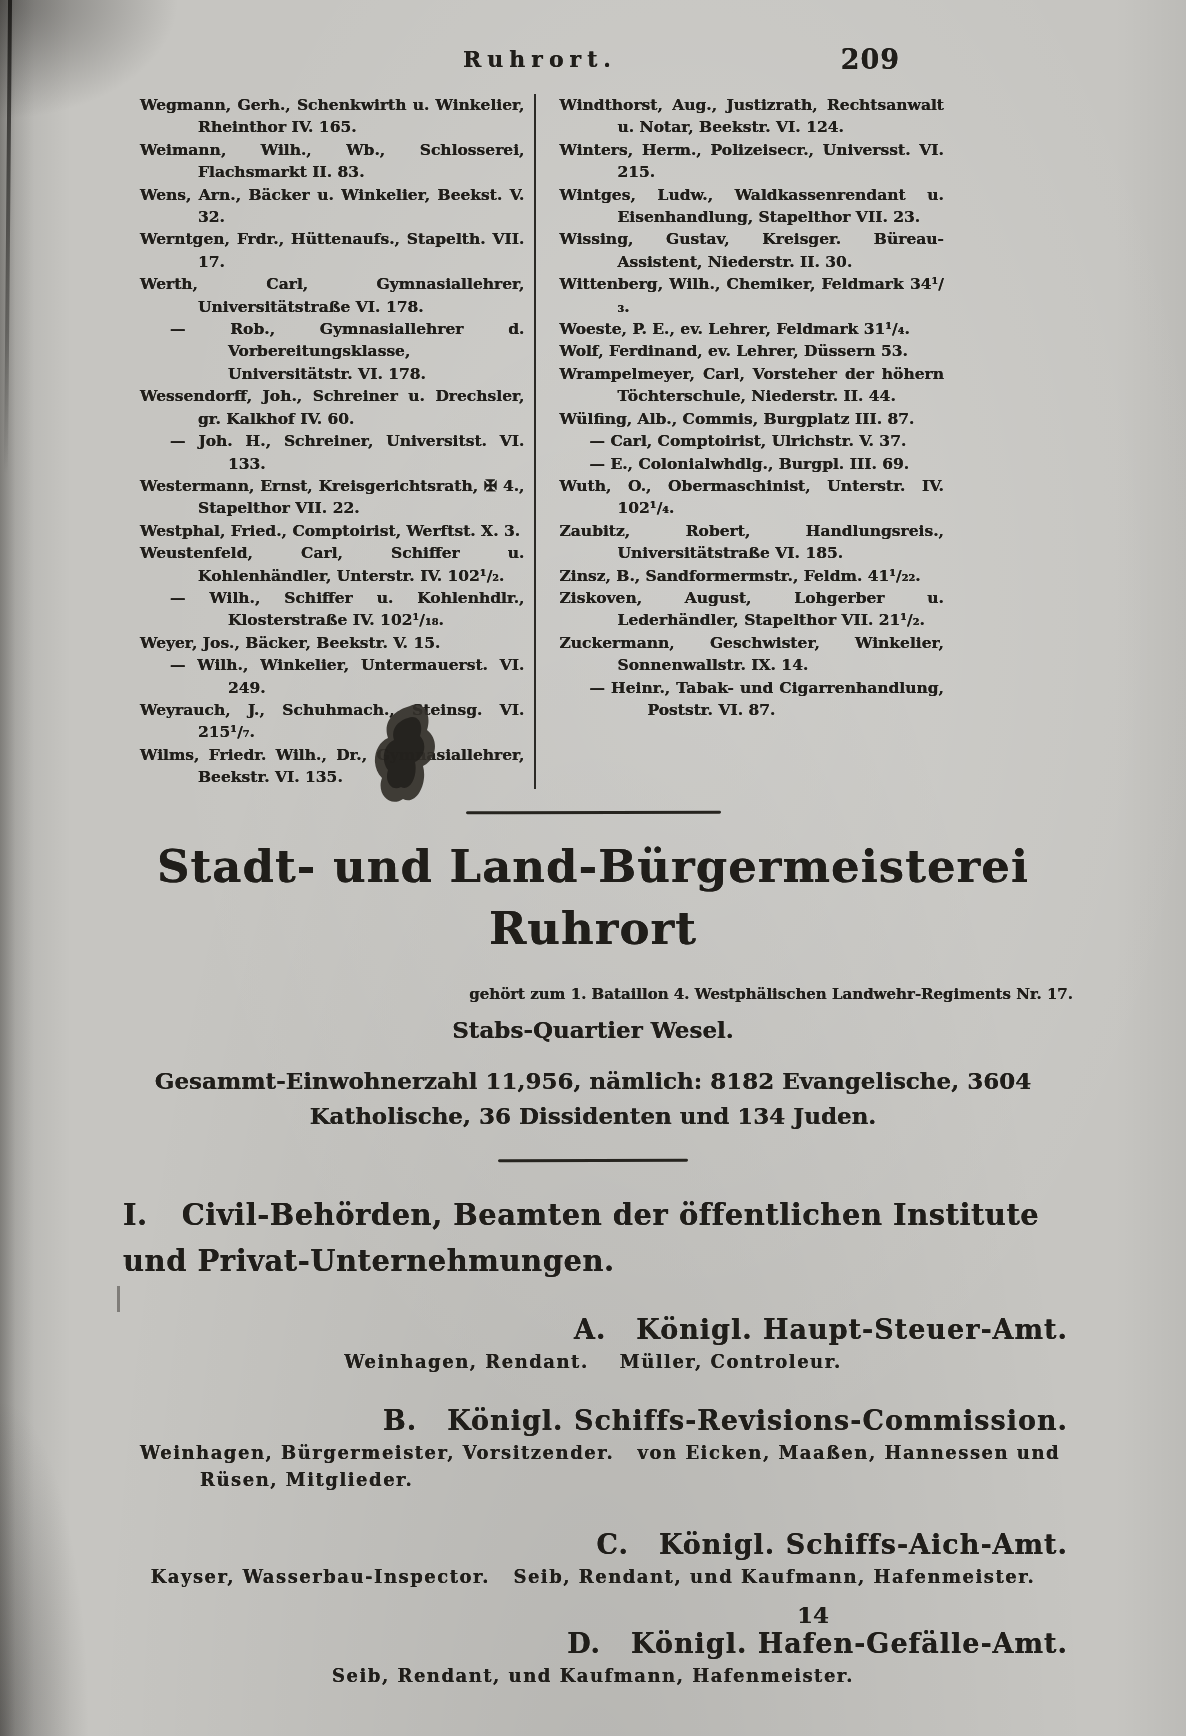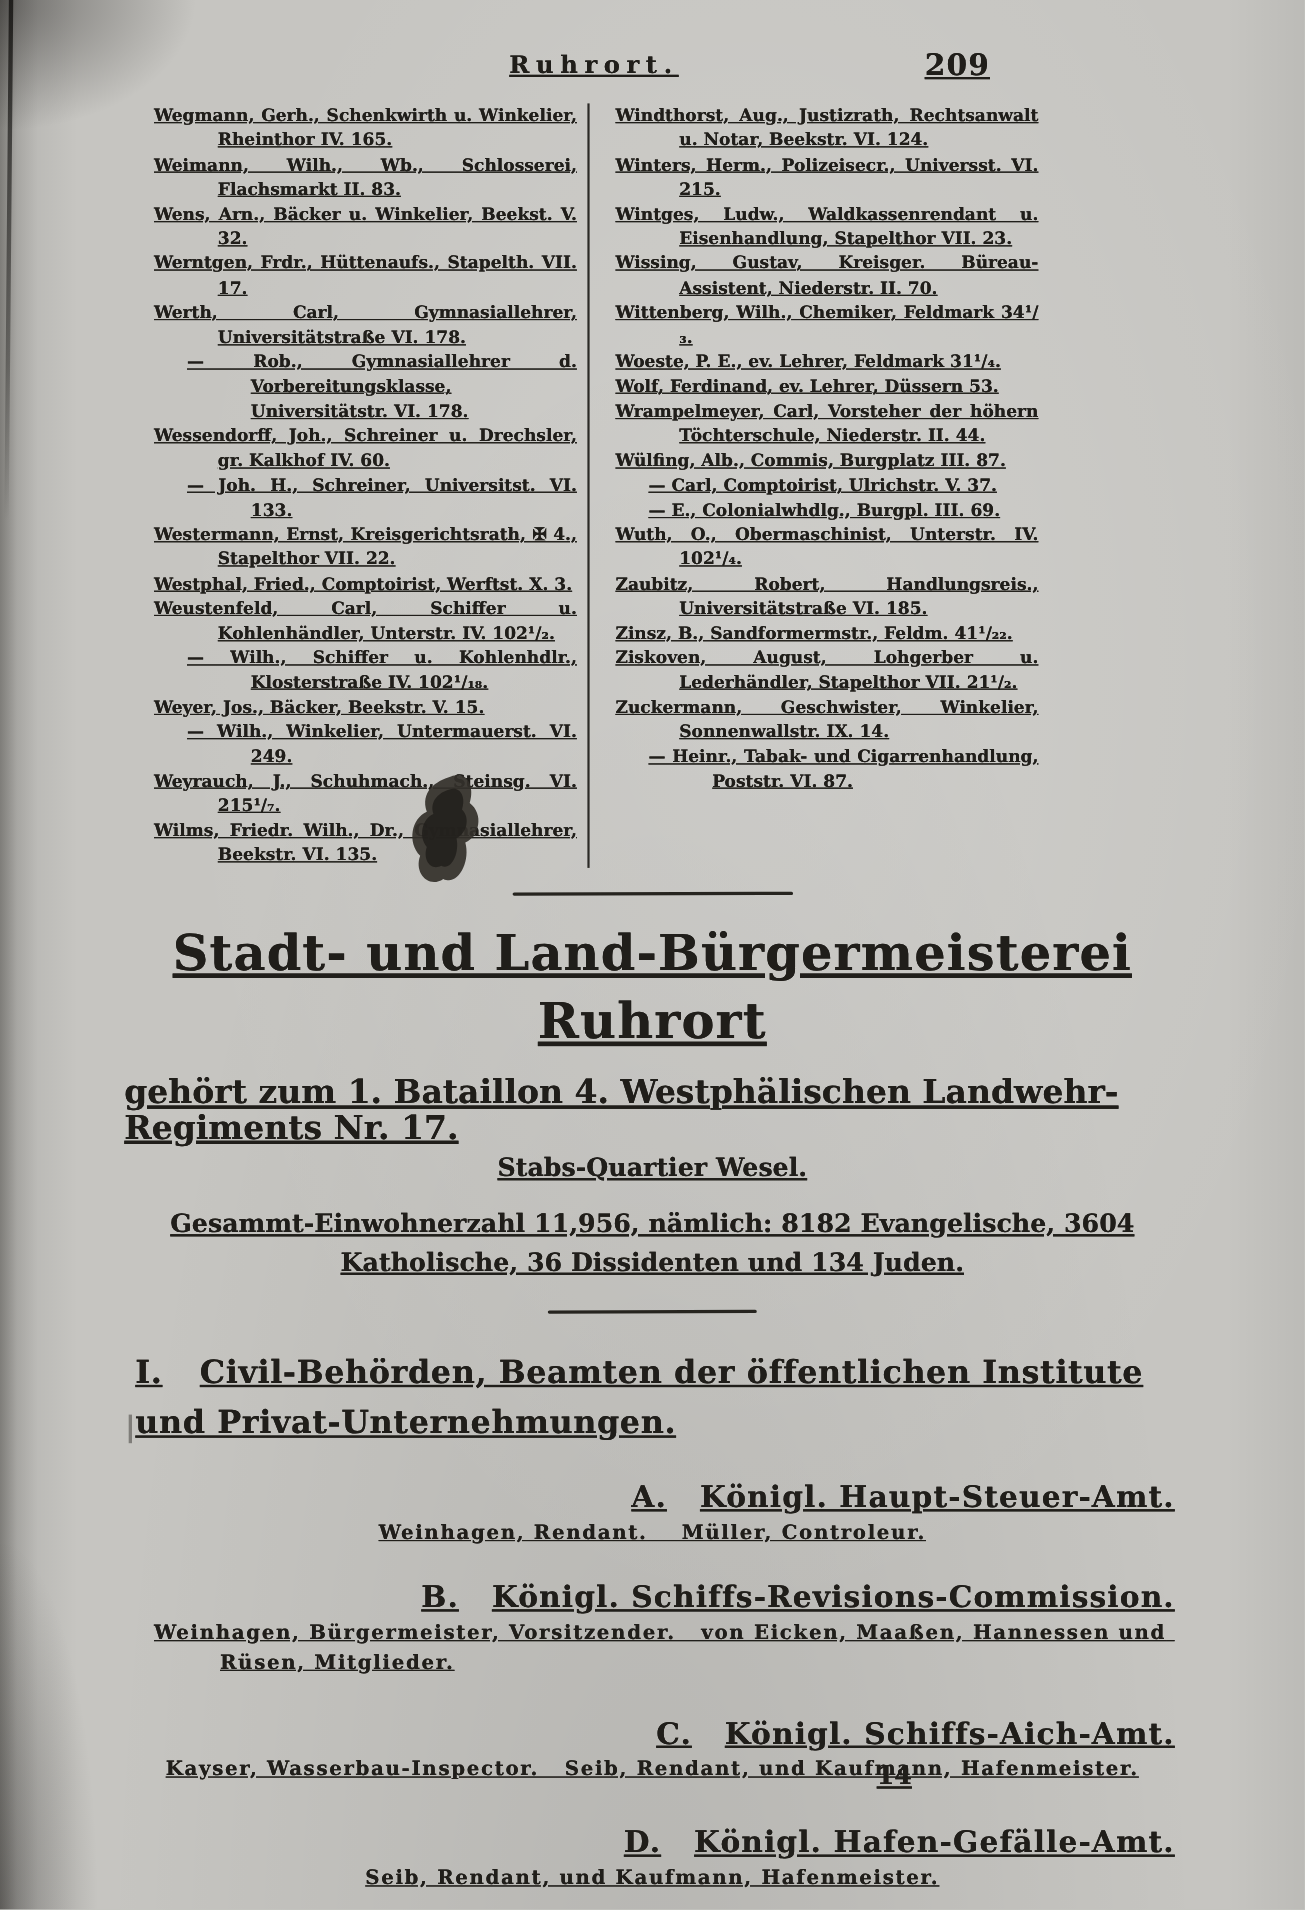--- a/index.html
+++ b/index.html
@@ -11,21 +11,21 @@
     position:relative;
     overflow:hidden;
   }
   .page{
     position:absolute;inset:0;
     background:
       radial-gradient(ellipse at 58% 35%, rgba(255,255,255,0.16), rgba(0,0,0,0) 55%),
       radial-gradient(ellipse at 50% 110%, rgba(0,0,0,0.08), rgba(0,0,0,0) 60%),
       linear-gradient(to right, rgba(0,0,0,0.10), rgba(0,0,0,0) 6%, rgba(0,0,0,0) 94%, rgba(0,0,0,0.05));
   }
-  .txt{ text-shadow:0 0 .5px currentColor;text-decoration:underline; }
+  .txt{ text-shadow:0 0 .5px currentColor; }
 
   
   .edge-left{position:absolute;left:0;top:0;bottom:0;width:34px;pointer-events:none;
     background:linear-gradient(to right, rgba(30,28,24,0.35), rgba(30,28,24,0.10) 45%, rgba(0,0,0,0));}
   .edge-streak{position:absolute;left:6px;top:-6px;height:480px;width:4px;border-radius:3px;
     background:linear-gradient(to bottom, rgba(15,14,12,0.8), rgba(15,14,12,0.35) 70%, rgba(0,0,0,0));
     transform:rotate(0.5deg);}
   .corner-tl{position:absolute;left:0;top:0;width:180px;height:120px;pointer-events:none;
     background:radial-gradient(ellipse at 0% 0%, rgba(18,16,14,0.45), rgba(0,0,0,0) 70%);}
   .corner-bl{position:absolute;left:0;bottom:0;width:90px;height:340px;pointer-events:none;
@@ -47,21 +47,21 @@
   .entry.sub{padding-left:88px;text-indent:-58px;}
 
   
   .divider{height:3px;background:#26241f;border-radius:2px;}
   .divider-1{width:255px;margin:22px auto 0 auto;transform:rotate(-0.15deg);}
   .divider-2{width:190px;margin:26px auto 0 auto;transform:rotate(-0.2deg);}
 
   
   .main-heading{margin:22px auto 0 auto;width:1000px;text-align:center;
     font-size:45px;font-weight:bold;letter-spacing:1px;line-height:62px;}
-  .military-note{margin:18px auto 0 auto;width:960px;text-align:left;font-size:30px;font-weight:bold;line-height:32px;}
+  .military-note{margin:18px auto 0 auto;width:960px;text-align:right;font-size:15px;font-weight:bold;line-height:32px;}
   .staff-quarter{margin:6px auto 0 auto;width:960px;text-align:center;font-size:23px;font-weight:bold;}
   .population{margin:20px auto 0 auto;width:900px;text-align:center;font-size:23px;font-weight:bold;line-height:35px;}
 
   
   .section1{margin:30px auto 0 auto;width:940px;text-align:left;
     font-size:29px;font-weight:bold;line-height:46px;letter-spacing:0.5px;}
   .section1 .numeral{margin-right:34px;}
 
   
   .subsections{margin:0 auto;width:950px;}
@@ -109,21 +109,21 @@
         <div class="entry">Weyer, Jos., Bäcker, Beekstr. V. 15.</div>
         <div class="entry sub">— Wilh., Winkelier, Untermauerst. VI. 249.</div>
         <div class="entry">Weyrauch, J., Schuhmach., Steinsg. VI. 215¹/₇.</div>
         <div class="entry">Wilms, Friedr. Wilh., Dr., Gymnasiallehrer, Beekstr. VI. 135.</div>
       </div>
     <div class="col col-right txt">
 
     <div class="entry">Windthorst, Aug., Justizrath, Rechtsanwalt u. Notar, Beekstr. VI. 124.</div>
         <div class="entry">Winters, Herm., Polizeisecr., Universst. VI. 215.</div>
         <div class="entry">Wintges, Ludw., Waldkassenrendant u. Eisenhandlung, Stapelthor VII. 23.</div>
-        <div class="entry">Wissing, Gustav, Kreisger. Büreau-Assistent, Niederstr. II. 70.</div>
+        <div class="entry">Wissing, Gustav, Kreisger. Büreau-Assistent, Niederstr. II. 30.</div>
         <div class="entry">Wittenberg, Wilh., Chemiker, Feldmark 34¹/₃.</div>
         <div class="entry">Woeste, P. E., ev. Lehrer, Feldmark 31¹/₄.</div>
         <div class="entry">Wolf, Ferdinand, ev. Lehrer, Düssern 53.</div>
         <div class="entry">Wrampelmeyer, Carl, Vorsteher der höhern Töchterschule, Niederstr. II. 44.</div>
         <div class="entry">Wülfing, Alb., Commis, Burgplatz III. 87.</div>
         <div class="entry sub">— Carl, Comptoirist, Ulrichstr. V. 37.</div>
         <div class="entry sub">— E., Colonialwhdlg., Burgpl. III. 69.</div>
         <div class="entry">Wuth, O., Obermaschinist, Unterstr. IV. 102¹/₄.</div>
         <div class="entry">Zaubitz, Robert, Handlungsreis., Universitätstraße VI. 185.</div>
         <div class="entry">Zinsz, B., Sandformermstr., Feldm. 41¹/₂₂.</div>

